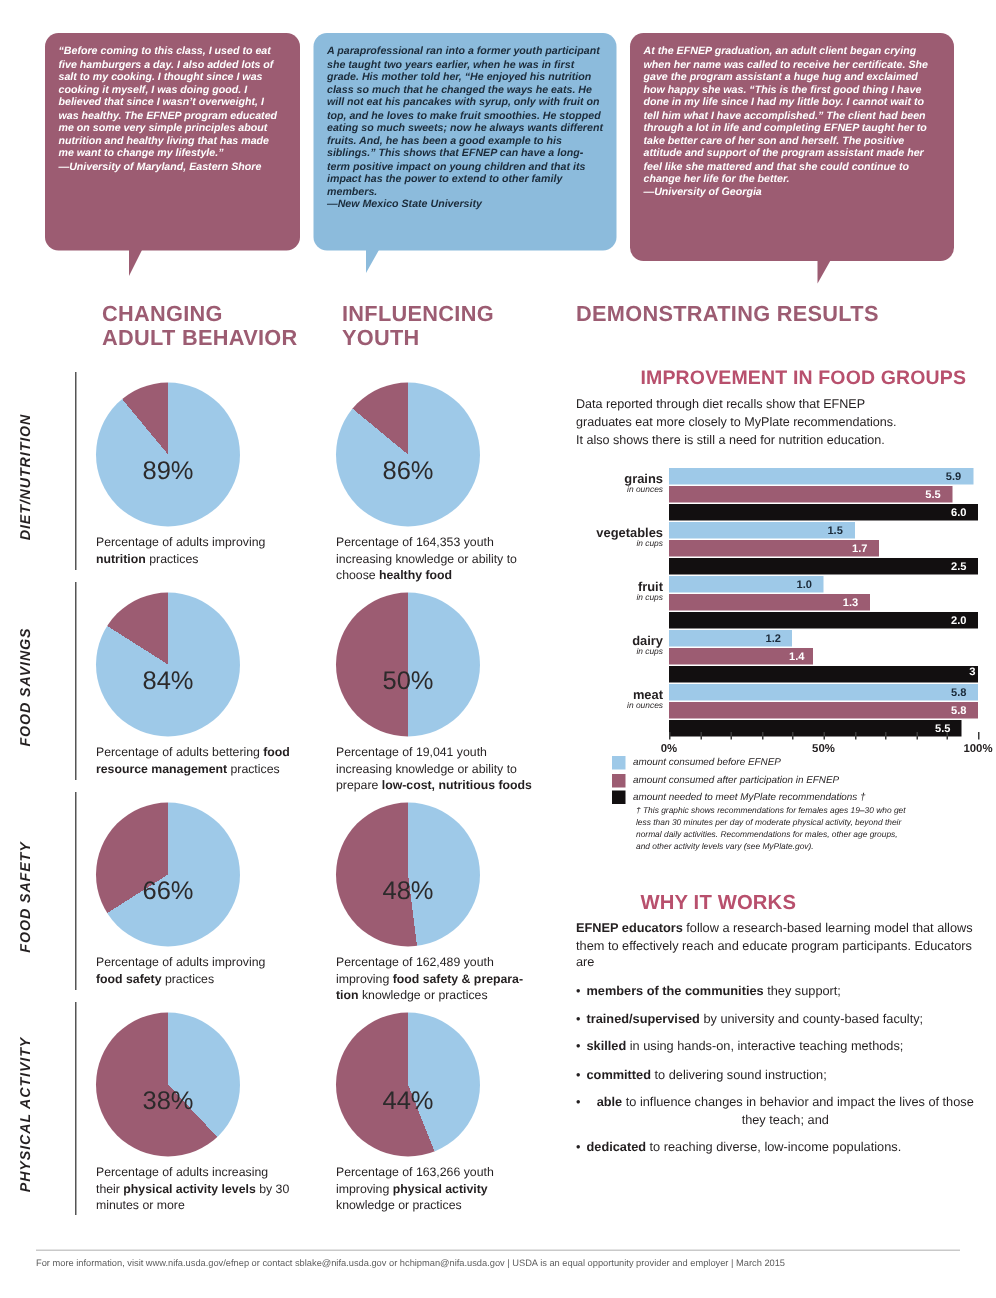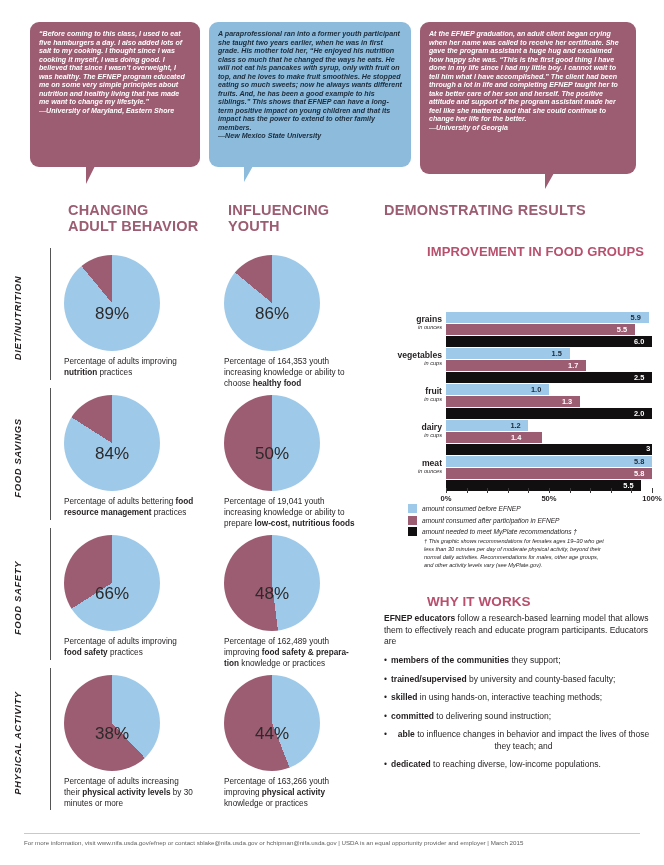--- a/index.html
+++ b/index.html
@@ -198,20 +198,23 @@
       <div class="pierow" style="left: 224px; top: 675px;">
         <div class="pie" style="background: conic-gradient(rgb(158, 201, 232) 0deg, rgb(158, 201, 232) 158.4deg, rgb(156, 92, 114) 158.4deg, rgb(156, 92, 114) 360deg);">
           <div class="pielabel">44%</div>
         </div>
         <div class="piecap">Percentage of 163,266 youth improving <b>physical activity</b> knowledge or practices</div>
       </div>
     </div>
 
   <div class="rp" style="top:244px;width:272px;">
     <div class="sec-title">IMPROVEMENT IN FOOD GROUPS</div>
+    <div class="sec-body" style="margin-top:5px;">Data reported through diet recalls show that EFNEP
+graduates eat more closely to MyPlate recommendations.
+It also shows there is still a need for nutrition education.</div>
   </div>
 
   <div class="chart" id="chart">
       <div class="grp" style="top: 0px;">
         <div class="glab" style="top: 3px;">
           <span class="gn">grains</span>
           <span class="gu">in ounces</span>
         </div>
         <div class="bars">
           <div class="bar b-before">
@@ -273,21 +276,21 @@
           <span class="gn">dairy</span>
           <span class="gu">in cups</span>
         </div>
         <div class="bars">
           <div class="bar b-before">
             <div class="fill" style="width: 82.4px;"></div>
             <div class="val" style="left: 64.4px;">1.2</div>
           </div>
           <div class="bar b-after">
             <div class="fill" style="width: 96.1333px;"></div>
-            <div class="val" style="left: 65px; text-align: right;">1.4</div>
+            <div class="val" style="left: 80px; text-align: right;">1.4</div>
           </div>
           <div class="bar b-need">
             <div class="fill" style="width: 206px;"></div>
             <div class="val" style="left: 200px; font-family: Liberation Mono, monospace;">3.0</div>
           </div>
         </div>
       </div>
       <div class="grp" style="top: 144px;">
         <div class="glab" style="top: 3px;">
           <span class="gn">meat</span>

